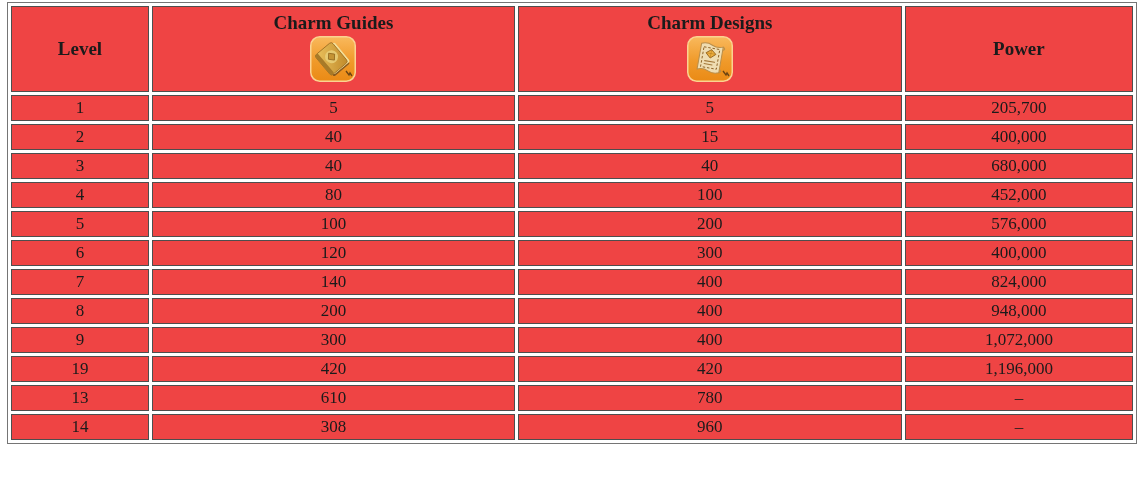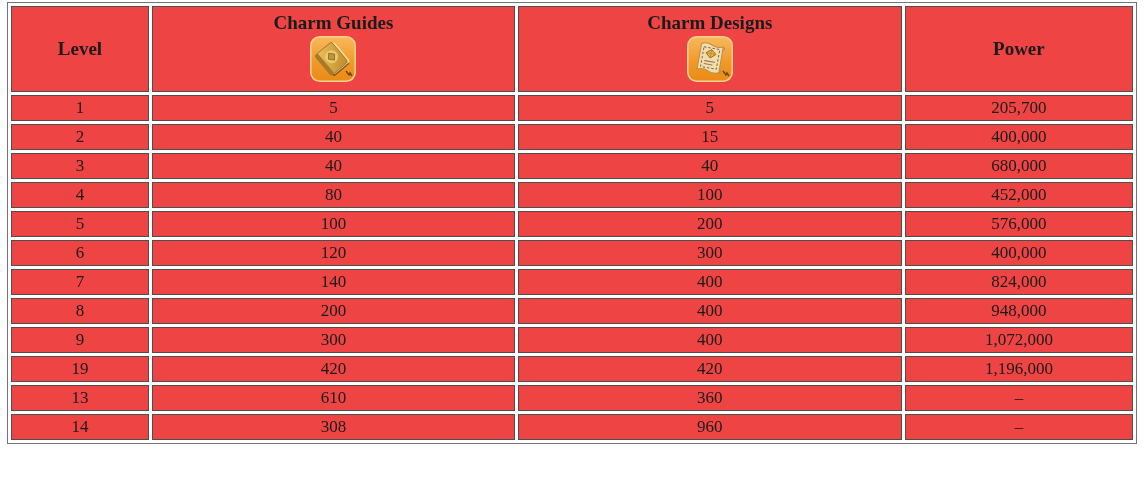--- a/index.html
+++ b/index.html
@@ -206,21 +206,21 @@
     <td>420</td>
     <td>420</td>
     <td>1,196,000</td>
   </tr>
 
 
 
   <tr>
     <td>13</td>
     <td>610</td>
-    <td>360</td>
+    <td>780</td>
     <td>–</td>
   </tr>
 
   <tr>
     <td>14</td>
     <td>308</td>
     <td>960</td>
     <td>–</td>
   </tr>
 </tbody>

